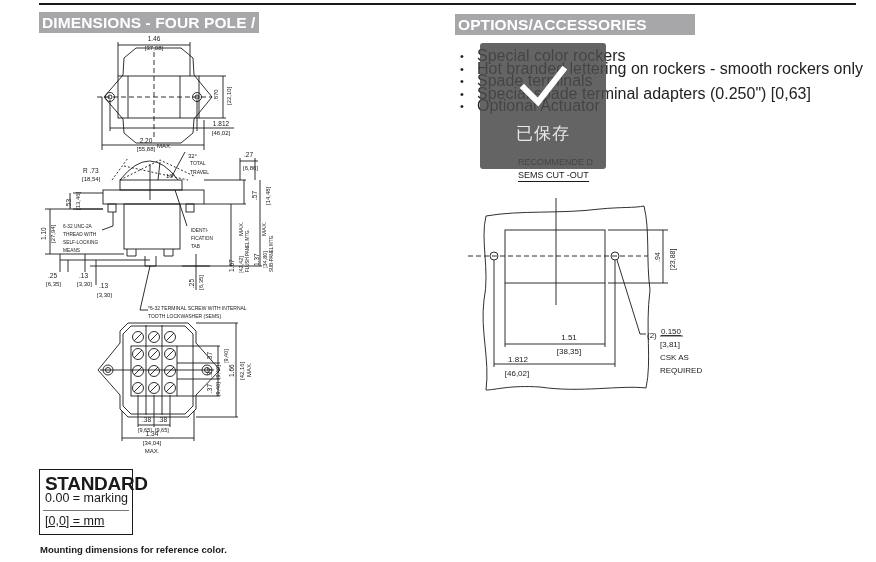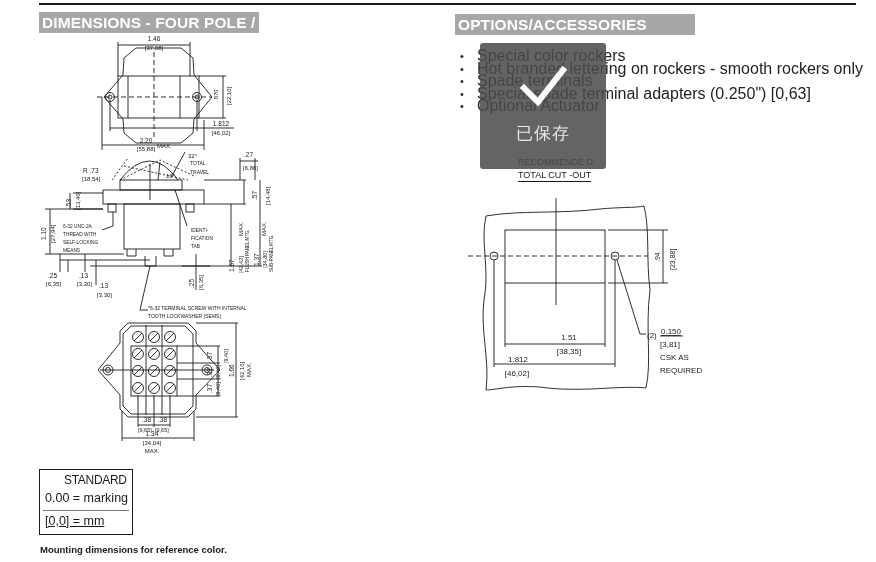--- a/index.html
+++ b/index.html
@@ -10,21 +10,21 @@
   #opt-head { left:455px; top:14px; width:240px; }
   svg { position:absolute; overflow:visible; }
   svg text { font-family:"Liberation Sans Narrow","Liberation Sans", sans-serif; fill:#1a1a1a; }
   .drw line, .drw path, .drw rect, .drw polygon, .drw circle, .drw polyline { stroke:#1a1a1a; fill:none; stroke-width:0.9; }
   .dash { stroke-dasharray:5 3; }
   .dot { stroke-dasharray:2 2; }
   .opt-list { position:absolute; left:460px; top:50px; margin:0; padding:0; list-style:none; font-size:16px; line-height:12.5px; color:#222; }
   .opt-list li { position:relative; padding-left:17px; white-space:nowrap; }
   .opt-list li::before { content:"•"; position:absolute; left:0; top:0; font-size:11px; }
   .std-box { position:absolute; left:39px; top:469px; width:94px; height:66px; border:1px solid #1a1a1a; box-sizing:border-box; }
-  .std-title { position:absolute; left:5px; top:3px; font-weight:normal; font-size:12px; letter-spacing:-0.3px;margin-left:19px; }
+  .std-title { position:absolute; left:5px; top:3px; font-weight:bold; font-size:19px; letter-spacing:-0.3px; }
   .std-in { position:absolute; left:5px; top:21px; font-size:12.5px; }
   .std-sep { position:absolute; left:3px; right:3px; top:40px; height:1px; background:#777; }
   .std-mm { position:absolute; left:5px; top:44px; font-size:12.5px;text-decoration:underline; }
   .note { position:absolute; left:40px; top:544px; font-size:9.5px; font-weight:bold; }
   .toast { position:absolute; left:465px; top:43px; width:126px; height:126px; background:rgba(75,75,75,0.86); border-radius:3px;margin-left:15px; }
   .toast-check { position:absolute; left:38px; top:18px; width:50px; height:50px; }
   .toast-label { position:absolute; left:0; right:0; top:79px; text-align:center; color:#e8e8e8; font-size:17px; font-family:"DejaVu Sans", sans-serif; letter-spacing:1px; }
   .cut-title { position:absolute; left:518px; font-size:9px; font-family:"Liberation Sans Narrow","Liberation Sans", sans-serif; letter-spacing:0px; }
 </style>
 </head>
@@ -228,21 +228,21 @@
 
 <ul class="opt-list">
   <li>Special color rockers</li>
   <li>Hot branded lettering on rockers - smooth rockers only</li>
   <li>Spade terminals</li>
   <li>Special spade terminal adapters (0.250") [0,63]</li>
   <li>Optional Actuator</li>
 </ul>
 
 <div class="cut-title" style="top:157px;">RECOMMENDE D</div>
-<div class="cut-title" style="top:170px;border-bottom:1px solid #1a1a1a;padding-bottom:1px;">TOTAL CUT -OUT</div>
+<div class="cut-title" style="top:170px;border-bottom:1px solid #1a1a1a;padding-bottom:1px;">SEMS CUT -OUT</div>
 <svg class="drw" style="left:460px;top:190px;" width="260" height="200">
   <g>
     <path d="M26,26 C60,20 100,24 140,19 C160,17 175,18 184,16 C190,40 186,70 190,100 C185,140 192,170 186,198 C160,195 120,203 80,197 C50,195 35,200 26,200 C30,170 20,140 24,110 C30,80 20,50 26,26"></path>
     <rect x="45" y="40" width="100" height="53"></rect>
     <line x1="96" y1="8" x2="96" y2="115"></line>
     <line class="dash" x1="8" y1="66" x2="188" y2="66"></line>
     <circle cx="34" cy="66" r="4"></circle>
     <circle cx="155" cy="66" r="4"></circle>
     <line x1="148" y1="40" x2="208" y2="40"></line>
       <line x1="148" y1="93" x2="208" y2="93"></line>

